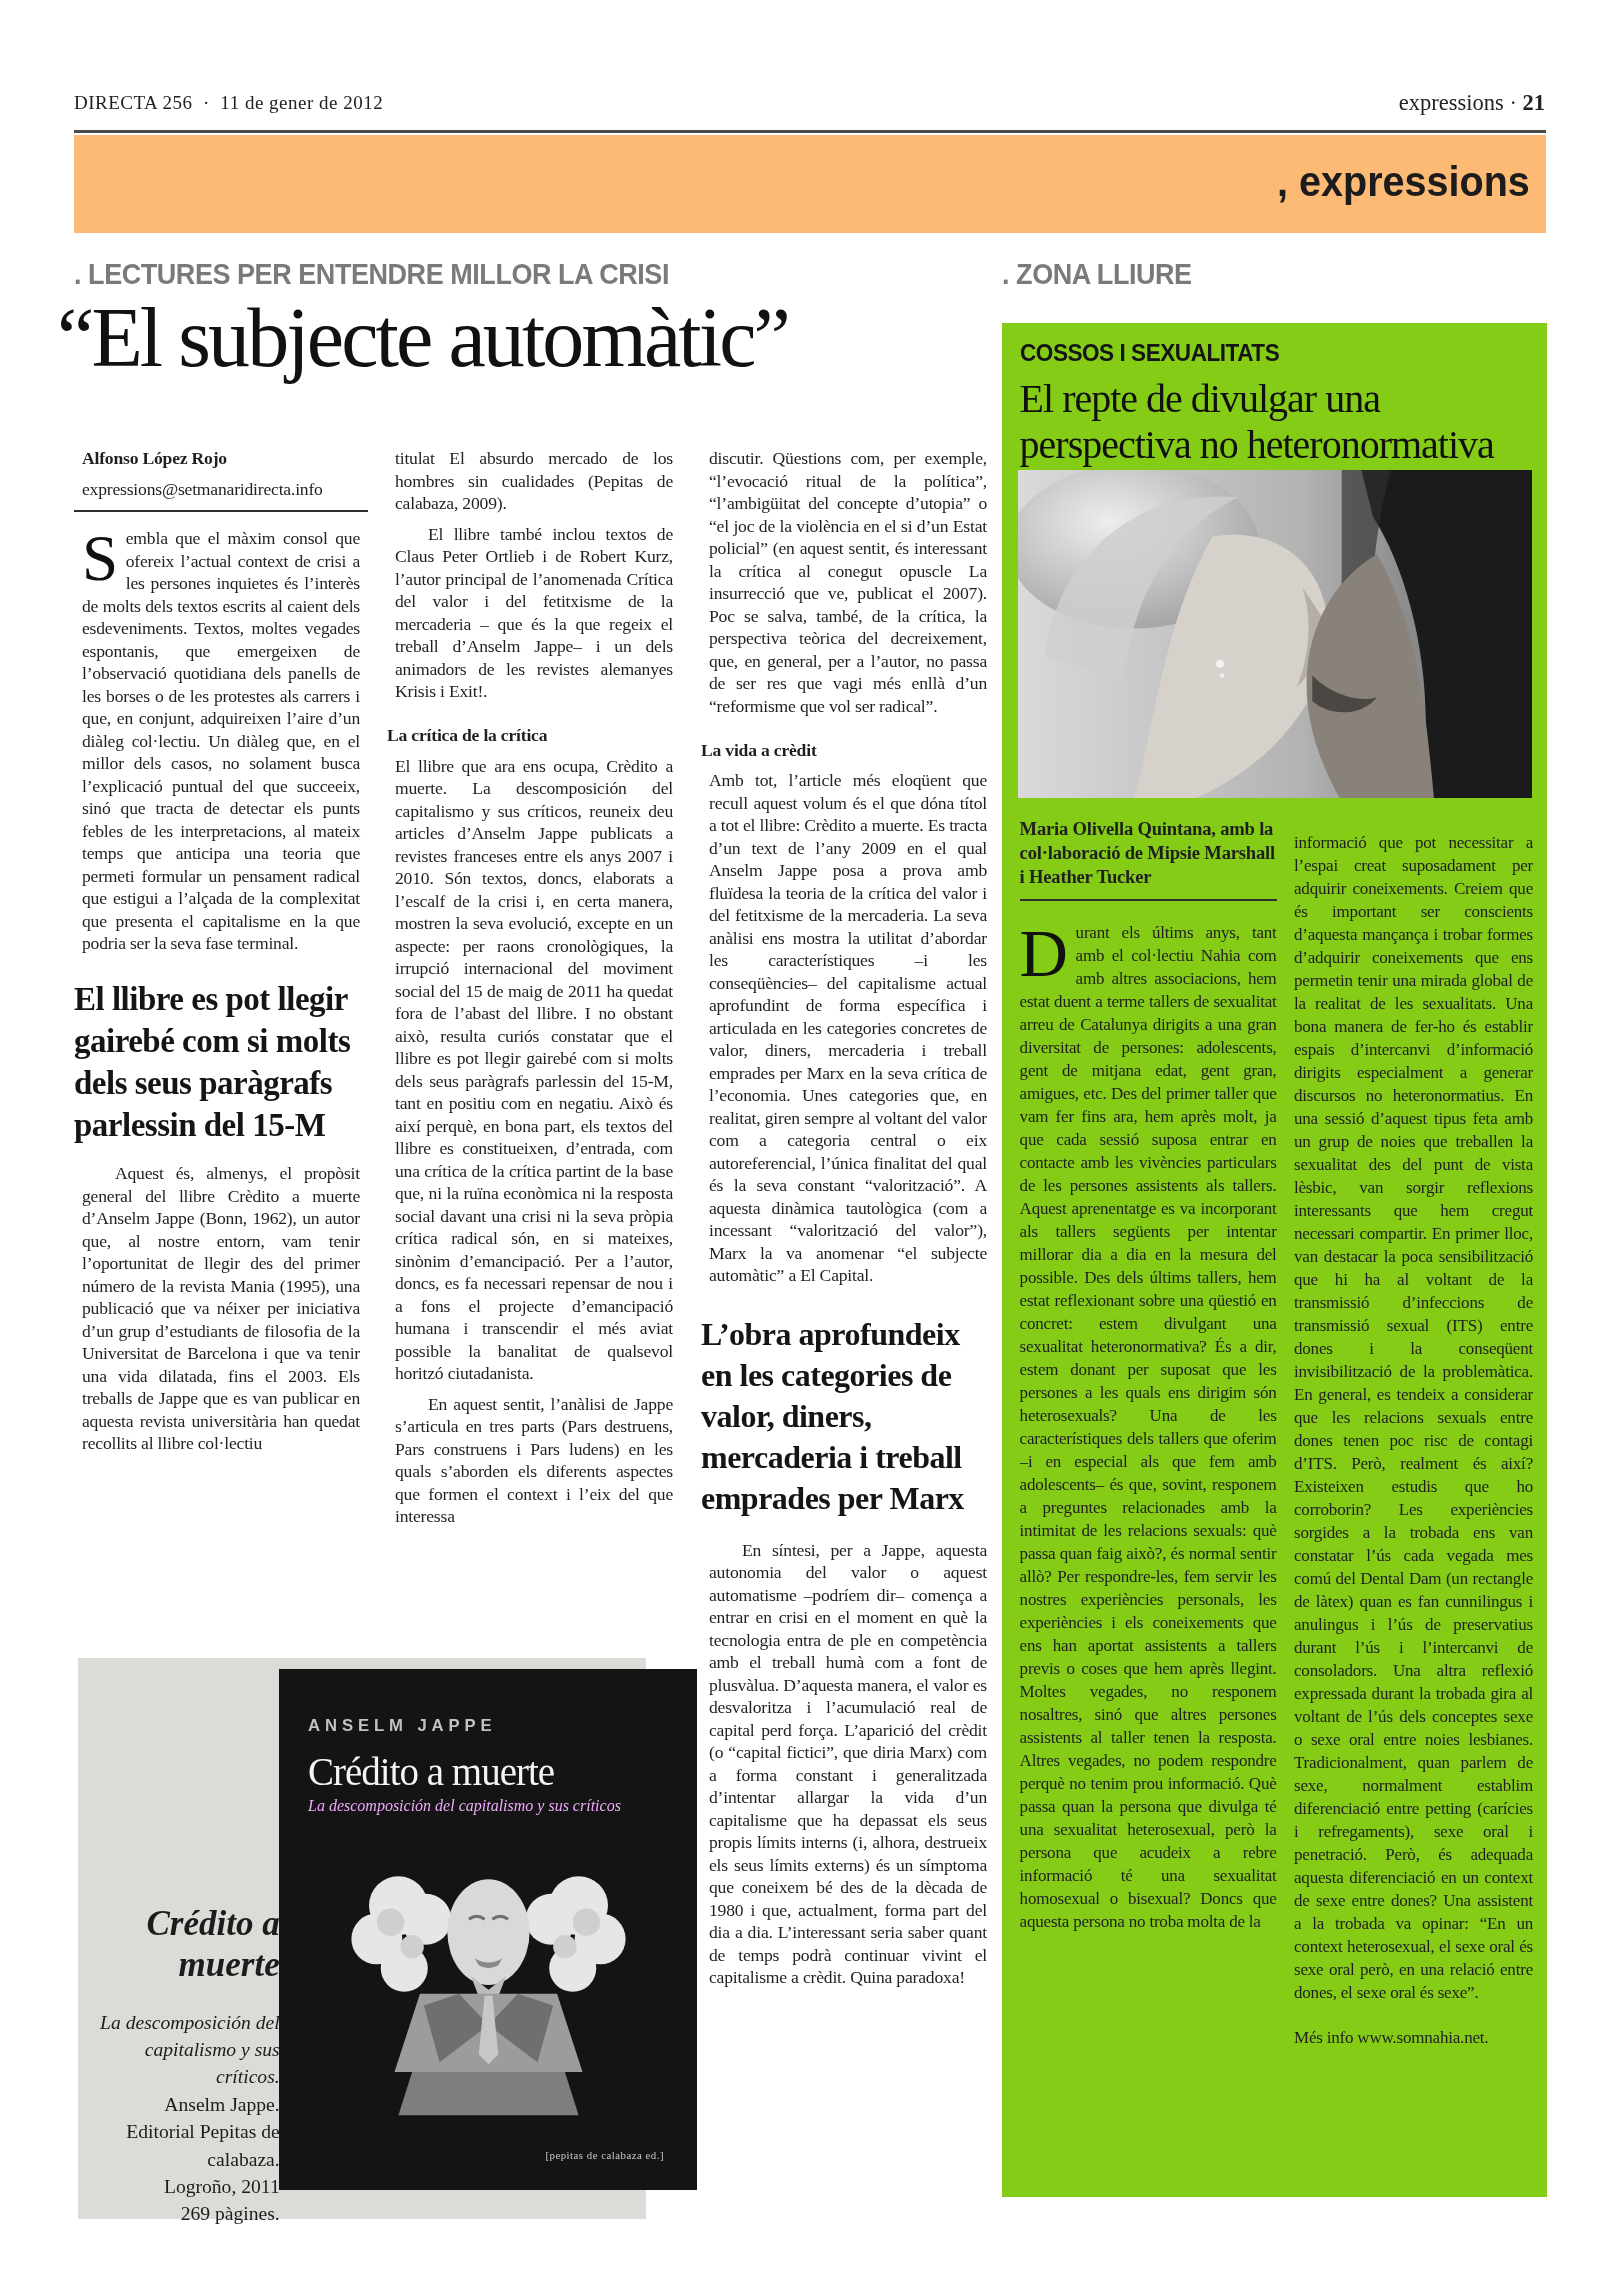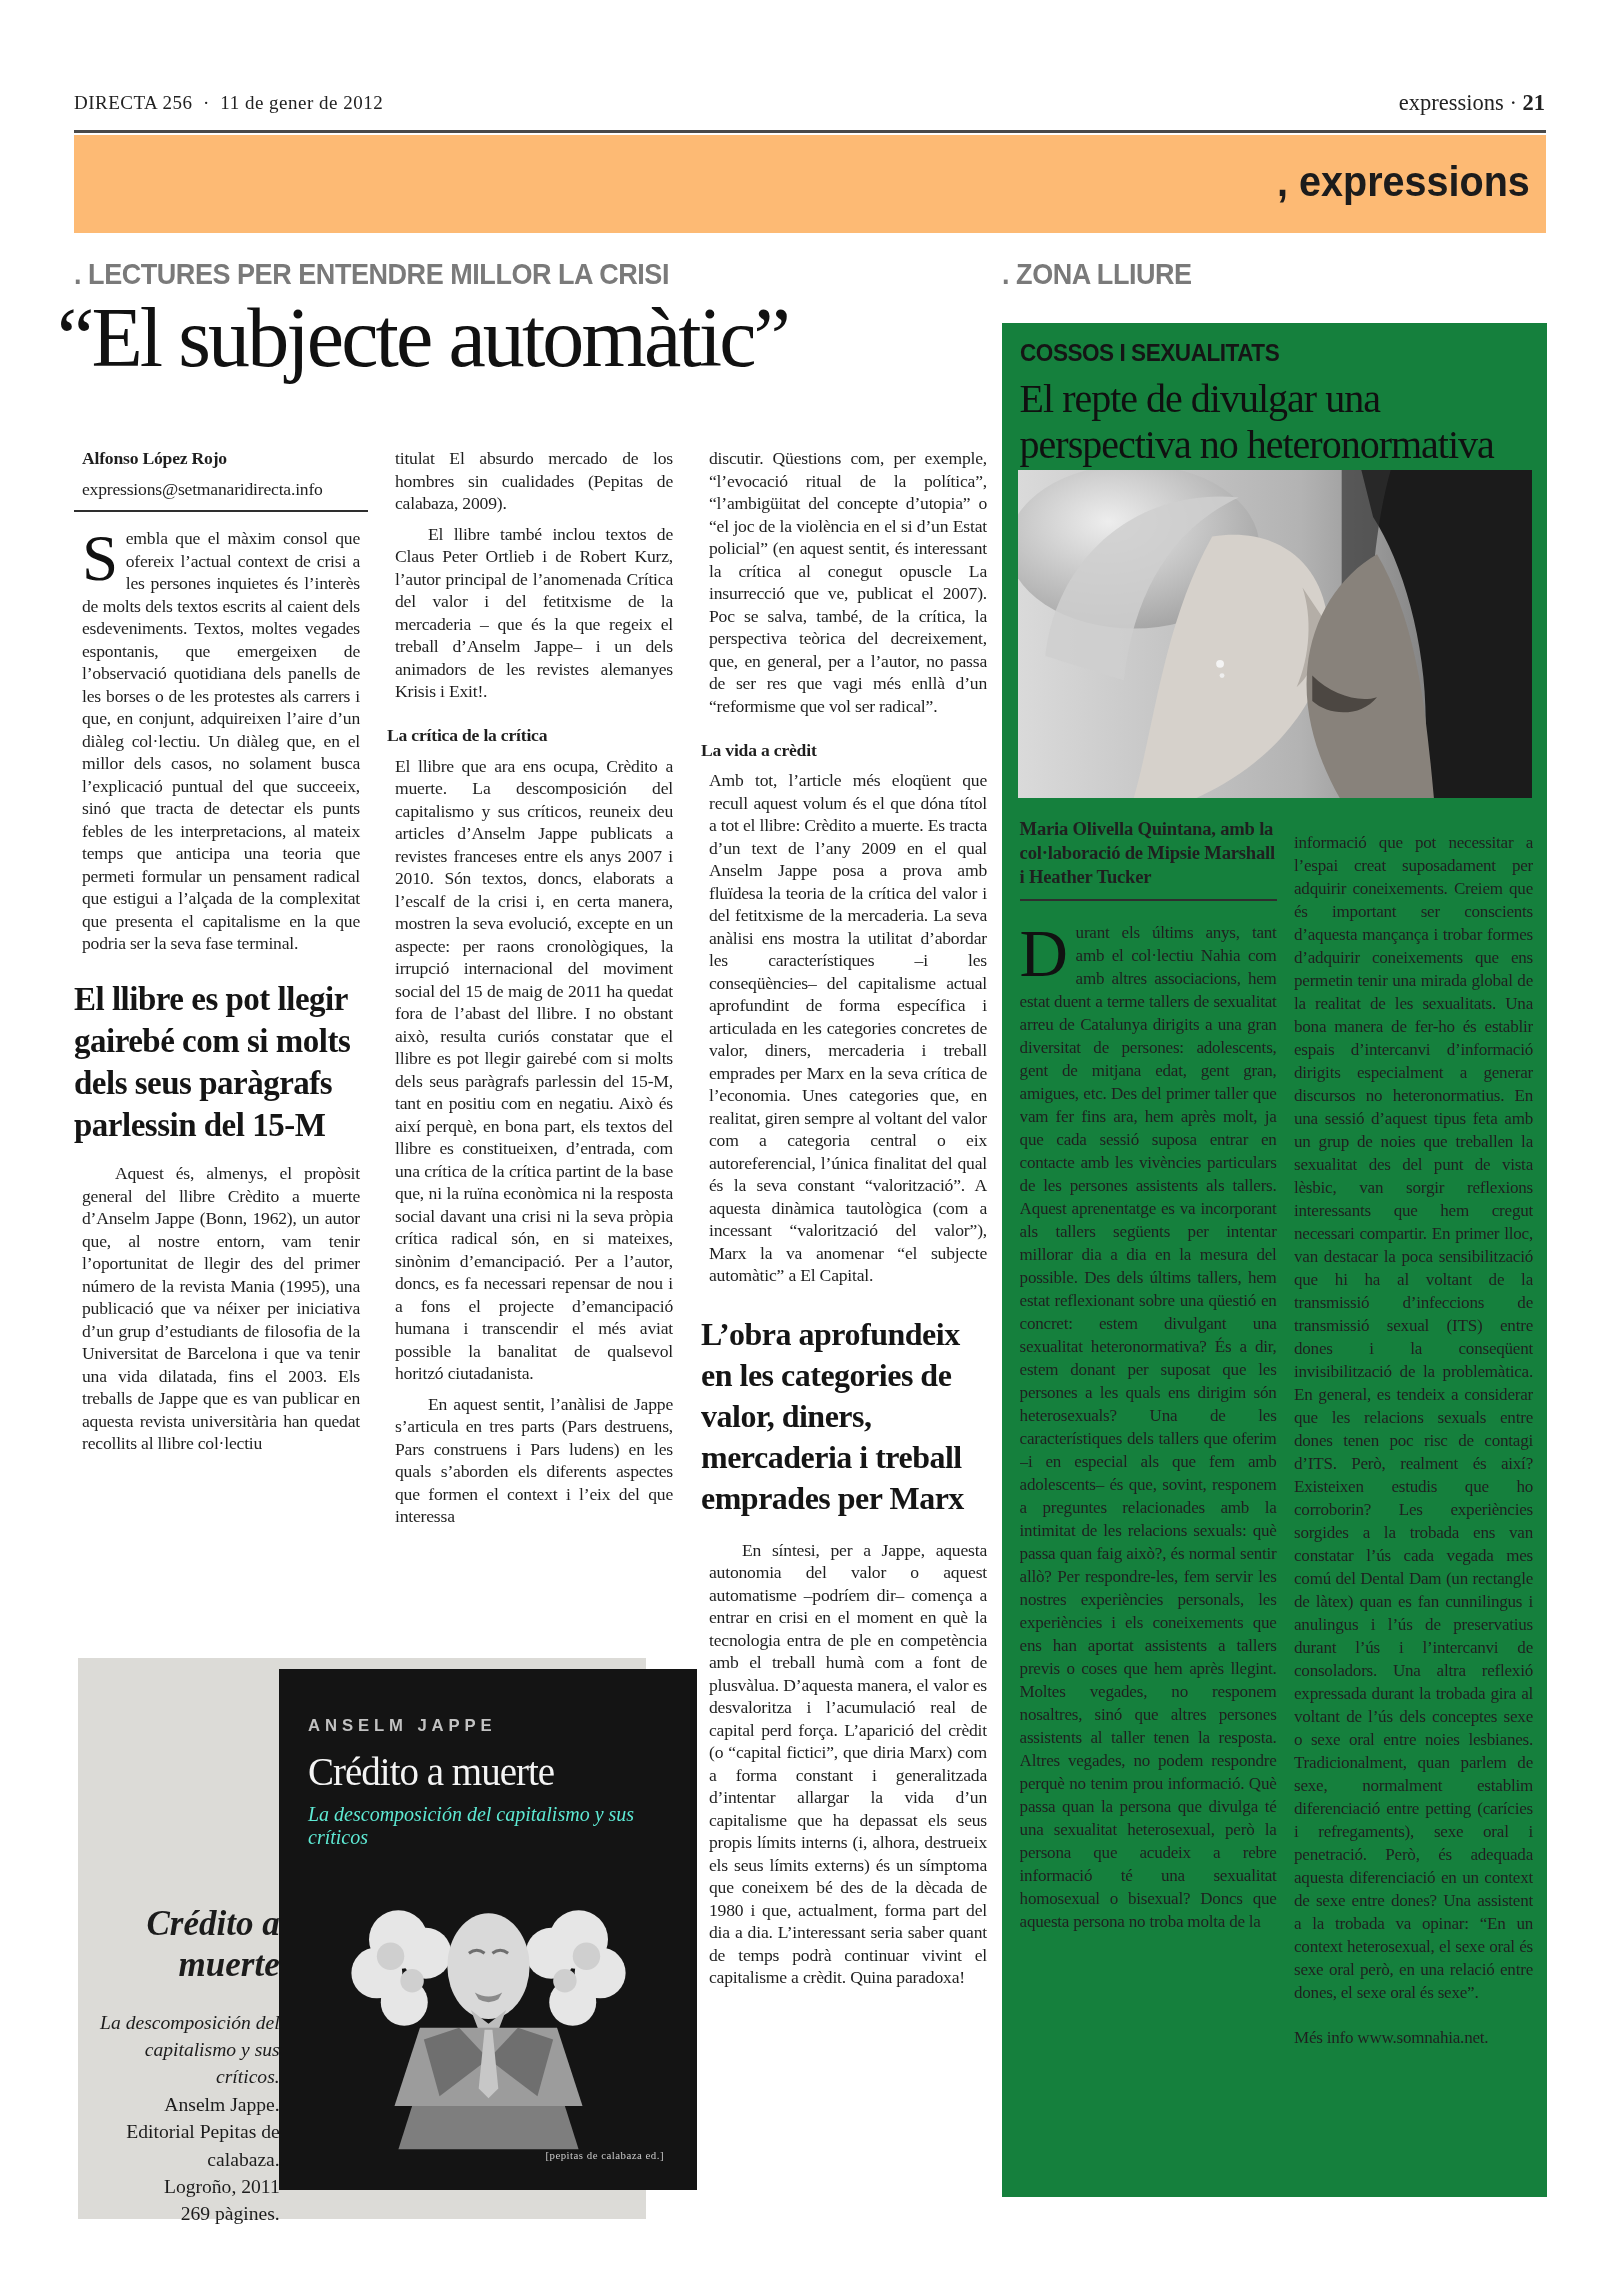--- a/index.html
+++ b/index.html
@@ -53,24 +53,24 @@
   .book-side{position:absolute; left:13.7px; top:245px; width:188px; text-align:right;}
   .book-side-title{font-style:italic; font-weight:bold; font-size:35px; line-height:41px; color:#1c1c1c; margin:0 0 23.5px 0;}
   .book-side-line{font-size:19.6px; line-height:27.4px; color:#1c1c1c; margin:0;}
   .book-side-line.it{font-style:italic;}
   .book-cover{position:absolute; left:201px; top:10.8px; width:418px; height:521px; background:#141414; overflow:hidden;}
   .cover-author{
     margin:47px 0 0 29px; font-family:"Liberation Sans",sans-serif; color:#c2c2c2;
     font-size:16.7px; letter-spacing:4.9px; text-transform:uppercase; font-weight:bold;
   }
   .cover-title{margin:13.7px 0 0 29px; color:#f4f4f4; font-size:39px; letter-spacing:-1px;}
-  .cover-subtitle{margin:9px 0 0 29px; color:#5eead4; font-style:italic; font-size:20px;}
+  .cover-subtitle{margin:3px 0 0 29px; color:#f0abfc; font-style:italic; font-size:16px;}
   .cover-imprint{position:absolute; bottom:29px; right:33px; color:#c9c9c9; font-size:10.8px; letter-spacing:0.5px;}
   
-  .right-block{position:absolute; left:1002px; top:323px; width:545px; height:1874px; background:#15803d;}
+  .right-block{position:absolute; left:1002px; top:323px; width:545px; height:1874px; background:#84cc16;}
   .right-label{
     position:absolute; left:17.6px; top:15.7px; font-family:"Liberation Sans",sans-serif;
     font-weight:bold; font-size:24.5px; color:#151515; transform:scaleX(.92); transform-origin:left;
     letter-spacing:-0.5px;
   }
   .right-headline{
     position:absolute; left:17.6px; top:53px; width:515px;
     font-size:40px; line-height:46px; color:#101010; letter-spacing:-1px;
   }
   .photo{position:absolute; left:15.7px; top:147px; width:514px; height:328px; background:#9a9a9a;}

